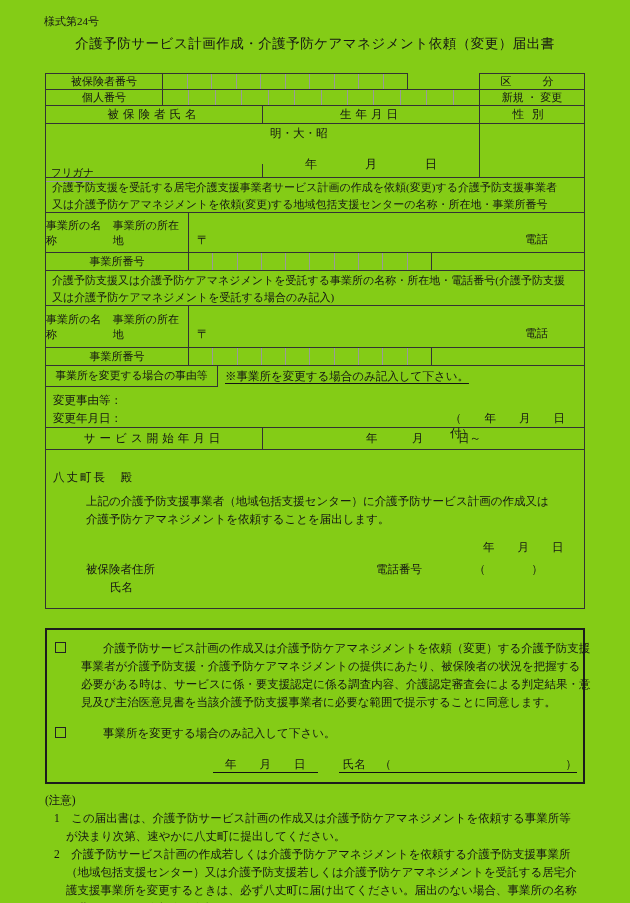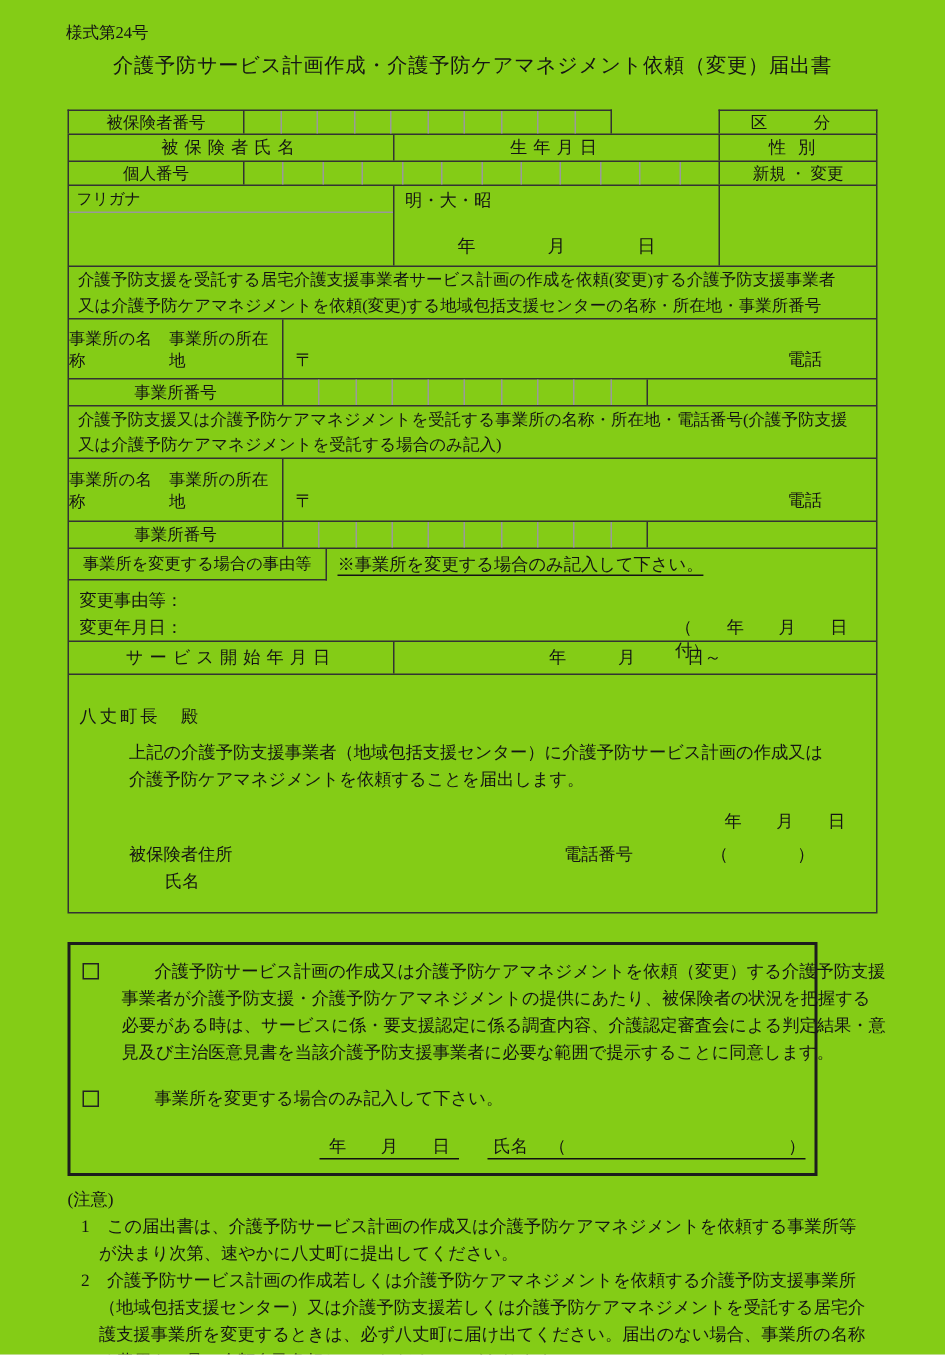--- a/index.html
+++ b/index.html
@@ -31,21 +31,21 @@
   .flex1 { flex:1; }
   .ls4 { letter-spacing:4px; }
   .ls8 { letter-spacing:8px; }
   .ls10 { letter-spacing:10px; }
   .txtblock { padding:1px 5px 0 6px; font-size:11px; line-height:16.5px; white-space:nowrap; }
   .officeL { width:143px; border-right:1px solid #333; display:flex; flex-direction:row;
              align-items:center; justify-content:center; gap:2px; font-size:11px; }
   .officeR { flex:1; position:relative; }
   .postal { position:absolute; left:8px; top:19px; font-size:12px; }
   .phone  { position:absolute; left:336px; top:19px; font-size:11.5px; }
-  .furibox { display:flex; flex-direction:column; }
+  .furibox { display:flex; flex-direction:row;margin-top:40px; }
   .furiline { height:18px; border-bottom:1px solid #999; font-size:10.5px; padding:2px 0 0 5px; }
   .birthcell { position:relative; font-size:11.5px; }
   .era { position:absolute; left:7px; top:2px; }
   .ymd { position:absolute; left:0; top:32px; width:100%; text-align:center; font-size:12px; }
   .chgrow { position:relative; height:62px; }
   .chg-label { position:absolute; left:0; top:0; width:172px; height:21px;
                border-right:1px solid #333; border-bottom:1px solid #333;
                font-size:10.8px; display:flex; align-items:center; justify-content:center; }
   .chg-note { position:absolute; left:179px; top:3px; font-size:11.5px;
               text-decoration:underline; text-underline-offset:3px; }
@@ -56,21 +56,21 @@
   .addressee { position:absolute; left:7px; top:20px; letter-spacing:2px; }
   .decl1 { position:absolute; left:40px; top:44px; }
   .decl2 { position:absolute; left:40px; top:62px; }
   .decl-date { position:absolute; left:437px; top:90px; }
   .ins-addr { position:absolute; left:40px; top:112px; }
   .telno { position:absolute; left:330px; top:112px; }
   .telparen { position:absolute; left:428px; top:112px; }
   .signname { position:absolute; left:64px; top:130px; }
 
   
-  .consent { margin:19px 0 0 45px; width:500px; border:2px solid #1d1d1d;
+  .consent { margin:19px 0 0 45px; width:540px; border:2px solid #1d1d1d;
              padding:9px 6px 7px 8px; font-size:11.5px; }
   .citem { display:flex; }
   .cb-col { width:26px; flex:none; padding-top:3px; }
   .cbox { width:11px; height:11px; border:1px solid #222; display:inline-block; }
   .ctext { flex:1; line-height:18px; white-space:nowrap; }
   .indent1 { text-indent:22px; }
   .citem2 { margin-top:13px; }
   .signline { margin:15px 0 2px 158px; display:flex; align-items:flex-end; }
   .useg { border-bottom:1px solid #111; }
   .useg1 { width:108px; text-align:center; }
@@ -110,43 +110,43 @@
           <div class="dcell"></div>
           <div class="dcell"></div>
         </div>
       </div>
       <div class="r1gap"></div>
       <div class="r1b ls10" style="font-size:11px;">区　分</div>
     </div>
 
     <div class="tbl">
 
+      <div class="trow h16">
+        <div class="lblcell w117 br" style="font-size:11px;">個人番号</div>
+        <div class="dblock" style="width:317px;">
+          <div class="dcell"></div>
+          <div class="dcell"></div>
+          <div class="dcell"></div>
+          <div class="dcell"></div>
+          <div class="dcell"></div>
+          <div class="dcell"></div>
+          <div class="dcell"></div>
+          <div class="dcell"></div>
+          <div class="dcell"></div>
+          <div class="dcell"></div>
+          <div class="dcell"></div>
+          <div class="dcell"></div>
+        </div>
+        <div class="lblcell flex1" style="font-size:11px;">新規 ・ 変更</div>
+      </div>
+
       <div class="trow h18">
         <div class="lblcell w217 br ls4">被保険者氏名</div>
         <div class="lblcell w217 br ls4">生年月日</div>
         <div class="lblcell flex1 ls8">性別</div>
-      </div>
-
-      <div class="trow h16">
-        <div class="lblcell w117 br" style="font-size:11px;">個人番号</div>
-        <div class="dblock" style="width:317px;">
-          <div class="dcell"></div>
-          <div class="dcell"></div>
-          <div class="dcell"></div>
-          <div class="dcell"></div>
-          <div class="dcell"></div>
-          <div class="dcell"></div>
-          <div class="dcell"></div>
-          <div class="dcell"></div>
-          <div class="dcell"></div>
-          <div class="dcell"></div>
-          <div class="dcell"></div>
-          <div class="dcell"></div>
-        </div>
-        <div class="lblcell flex1" style="font-size:11px;">新規 ・ 変更</div>
       </div>
 
       <div class="trow" style="height:54px;">
         <div class="w217 br furibox">
           <div class="furiline">フリガナ</div>
           <div class="flex1"></div>
         </div>
         <div class="w217 br birthcell">
           <span class="era">明・大・昭</span>
           <span class="ymd">年　　　　月　　　　日</span>

